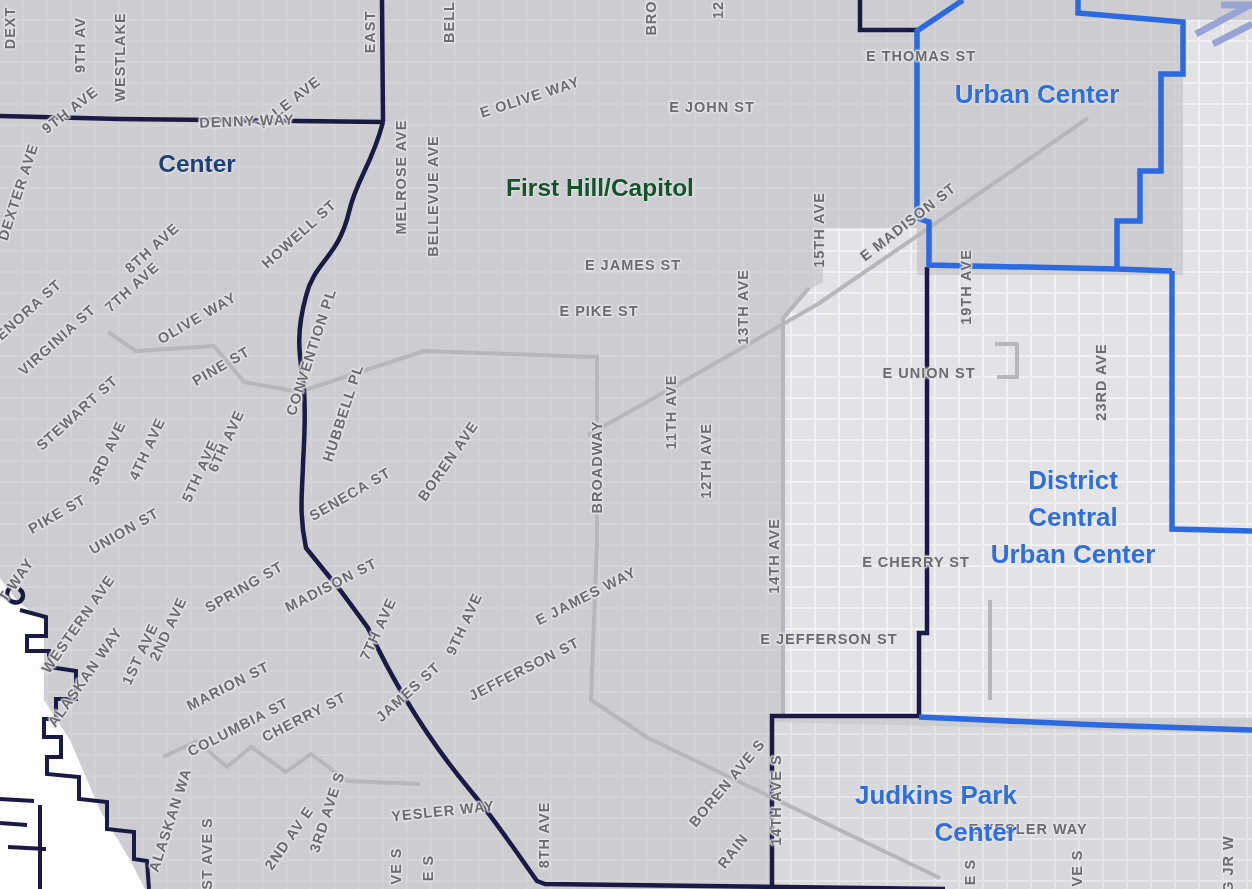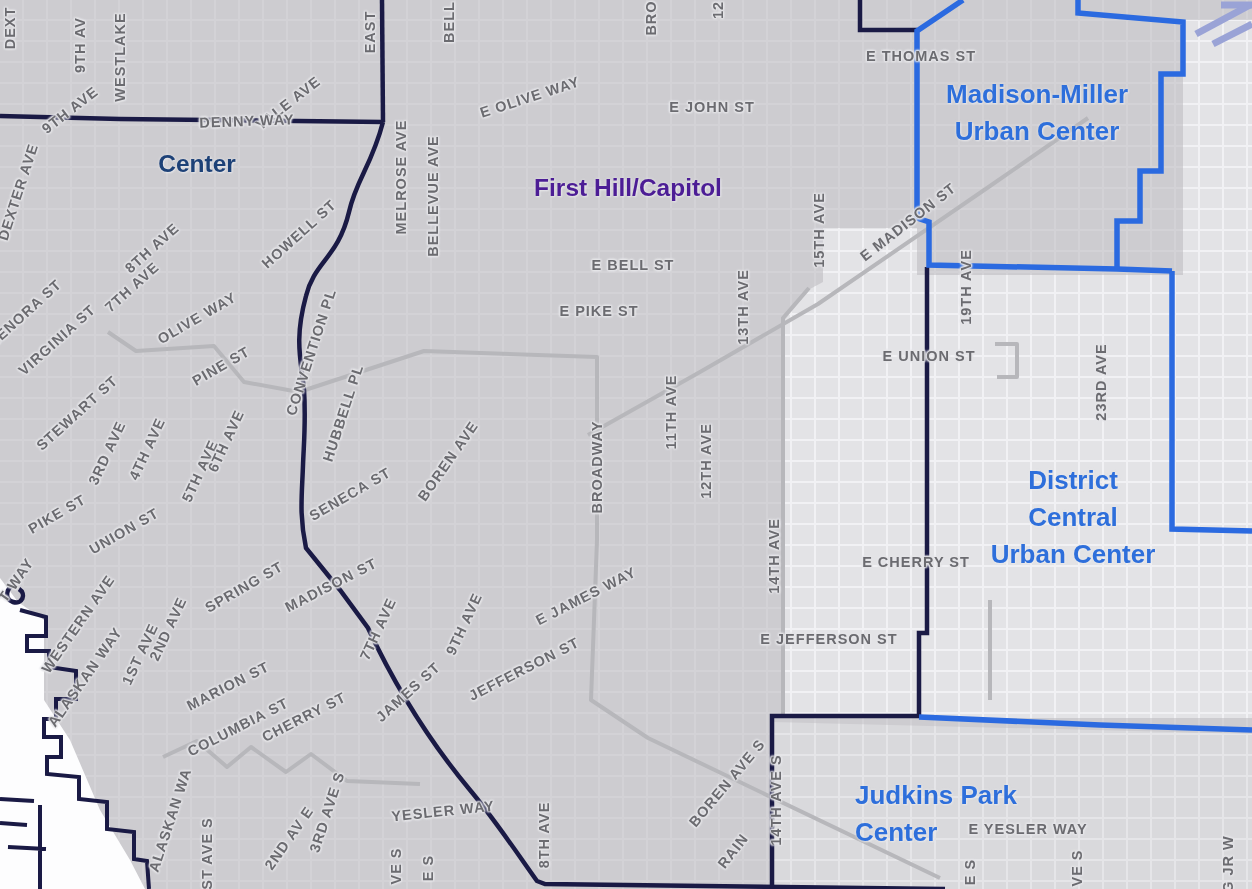--- a/index.html
+++ b/index.html
@@ -24,21 +24,21 @@
   }
   .center-title{
     position:absolute;
     font-weight:bold;
     text-align:center;
     white-space:nowrap;
     text-shadow:0 0 3px rgba(235,235,238,.8), 1px 1px 2px rgba(235,235,238,.8);
   }
   .center-title.regional{color:#1d4177;font-size:24.5px;line-height:35px;}
   .center-title.urban{color:#2e6fdb;font-size:26px;line-height:37px;}
-  .center-title.align-left{text-align:left;}
+  .center-title.align-left{text-align:right;}
 </style>
 </head>
 <body>
 
 <div class="map-root">
 
   <svg width="1252" height="889" viewBox="0 0 1252 889">
     <defs>
       <pattern id="gp" width="24" height="21" patternUnits="userSpaceOnUse">
         <line x1="23" y1="0" x2="23" y2="21" stroke="#f4f4f6" stroke-width="2"></line>
@@ -108,23 +108,23 @@
       <div class="street-label" style="left: 449px; top: 22px; transform: translate(-50%, -50%) rotate(-90deg);">BELL</div>
       <div class="street-label" style="left: 530px; top: 97px; transform: translate(-50%, -50%) rotate(-18deg);">E OLIVE WAY</div>
       <div class="street-label" style="left: 651px; top: 18px; transform: translate(-50%, -50%) rotate(-90deg);">BRO</div>
       <div class="street-label" style="left: 712px; top: 72px; transform: translate(-50%, -50%) rotate(0deg); margin-top: 35px;">E JOHN ST</div>
       <div class="street-label" style="left: 718px; top: 10px; transform: translate(-50%, -50%) rotate(-90deg);">12</div>
       <div class="street-label" style="left: 921px; top: 56px; transform: translate(-50%, -50%) rotate(0deg);">E THOMAS ST</div>
       <div class="street-label" style="left: 908px; top: 222px; transform: translate(-50%, -50%) rotate(-38deg);">E MADISON ST</div>
       <div class="street-label" style="left: 966px; top: 287px; transform: translate(-50%, -50%) rotate(-90deg);">19TH AVE</div>
       <div class="street-label" style="left: 819px; top: 230px; transform: translate(-50%, -50%) rotate(-90deg);">15TH AVE</div>
       <div class="street-label" style="left: 743px; top: 307px; transform: translate(-50%, -50%) rotate(-90deg);">13TH AVE</div>
-      <div class="street-label" style="left: 633px; top: 265px; transform: translate(-50%, -50%) rotate(0deg);">E BELL ST</div>
+      <div class="street-label" style="left: 633px; top: 265px; transform: translate(-50%, -50%) rotate(0deg);">E JAMES ST</div>
       <div class="street-label" style="left: 599px; top: 311px; transform: translate(-50%, -50%) rotate(0deg);">E PIKE ST</div>
-      <div class="street-label" style="left: 929px; top: 356px; transform: translate(-50%, -50%) rotate(0deg);">E UNION ST</div>
+      <div class="street-label" style="left: 929px; top: 373px; transform: translate(-50%, -50%) rotate(0deg);">E UNION ST</div>
       <div class="street-label" style="left: 1101px; top: 382px; transform: translate(-50%, -50%) rotate(-90deg);">23RD AVE</div>
       <div class="street-label" style="left: 152px; top: 248px; transform: translate(-50%, -50%) rotate(-42deg);">8TH AVE</div>
       <div class="street-label" style="left: 132px; top: 287px; transform: translate(-50%, -50%) rotate(-42deg);">7TH AVE</div>
       <div class="street-label" style="left: 299px; top: 234px; transform: translate(-50%, -50%) rotate(-42deg);">HOWELL ST</div>
       <div class="street-label" style="left: 197px; top: 318px; transform: translate(-50%, -50%) rotate(-30deg);">OLIVE WAY</div>
       <div class="street-label" style="left: 221px; top: 366px; transform: translate(-50%, -50%) rotate(-30deg);">PINE ST</div>
       <div class="street-label" style="left: 25px; top: 313px; transform: translate(-50%, -50%) rotate(-42deg);">LENORA ST</div>
       <div class="street-label" style="left: 57px; top: 340px; transform: translate(-50%, -50%) rotate(-42deg);">VIRGINIA ST</div>
       <div class="street-label" style="left: 77px; top: 413px; transform: translate(-50%, -50%) rotate(-42deg);">STEWART ST</div>
       <div class="street-label" style="left: 311px; top: 352px; transform: translate(-50%, -50%) rotate(-72deg);">CONVENTION PL</div>
@@ -172,25 +172,24 @@
       <div class="street-label" style="left: 1028px; top: 829px; transform: translate(-50%, -50%) rotate(0deg);">E YESLER WAY</div>
       <div class="street-label" style="left: 970px; top: 872px; transform: translate(-50%, -50%) rotate(-90deg);">E S</div>
       <div class="street-label" style="left: 1077px; top: 868px; transform: translate(-50%, -50%) rotate(-90deg);">VE S</div>
       <div class="street-label" style="left: 1228px; top: 864px; transform: translate(-50%, -50%) rotate(-90deg);">G JR W</div>
     </div>
 
   <div class="labels-layer">
       <div class="center-title regional" style="top: 146px; left: 197px; transform: translateX(-50%); color: rgb(29, 65, 119);">
         <div>Center</div>
       </div>
-      <div class="center-title regional" style="top: 170px; left: 628px; transform: translateX(-50%); color: #4c1d95;">
+      <div class="center-title regional" style="top: 170px; left: 600px; transform: translateX(-50%); color: #14532d;">
         <div>First Hill/Capitol</div>
       </div>
       <div class="center-title urban" style="top: 76px; left: 1037px; transform: translateX(-50%); color: rgb(46, 111, 219);">
-        <div>Madison-Miller</div>
         <div>Urban Center</div>
       </div>
       <div class="center-title urban" style="top: 462px; left: 1073px; transform: translateX(-50%); color: rgb(46, 111, 219);">
         <div>District</div>
         <div>Central</div>
         <div>Urban Center</div>
       </div>
       <div class="center-title urban align-left" style="top: 777px; left: 855px; color: rgb(46, 111, 219);">
         <div>Judkins Park</div>
         <div>Center</div>

